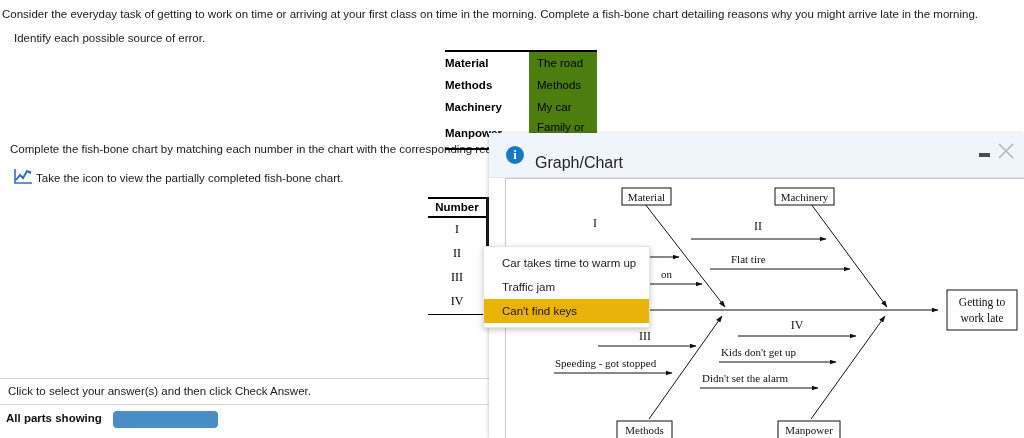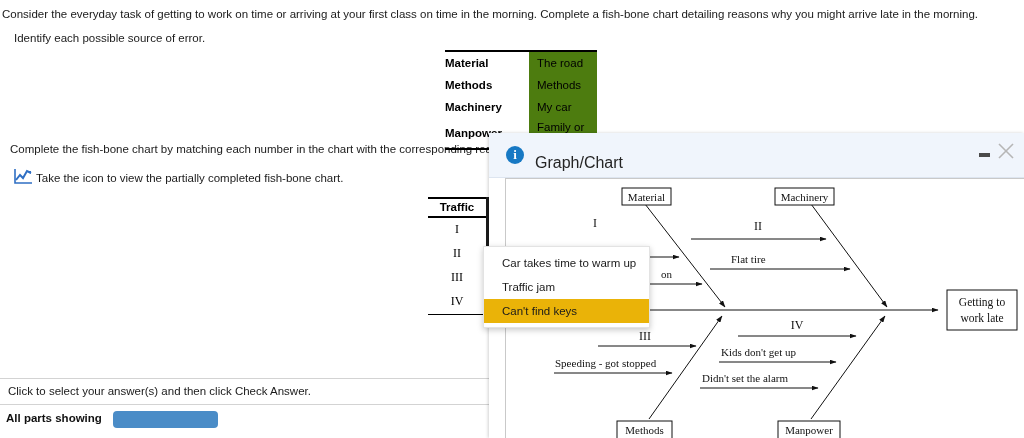--- a/index.html
+++ b/index.html
@@ -341,21 +341,21 @@
     <td class="cat-name">Manpower</td>
     <td class="cat-value">Family or me</td>
   </tr>
 </tbody>
   </table>
 
 <div id="number-table-wrap">
   <table id="number-table">
     <tbody>
         <tr>
-      <th>Traffic</th>
+      <th>Number</th>
     </tr>
     <tr>
       <td>I</td>
     </tr>
     <tr>
       <td>II</td>
     </tr>
     <tr>
       <td>III</td>
     </tr>

